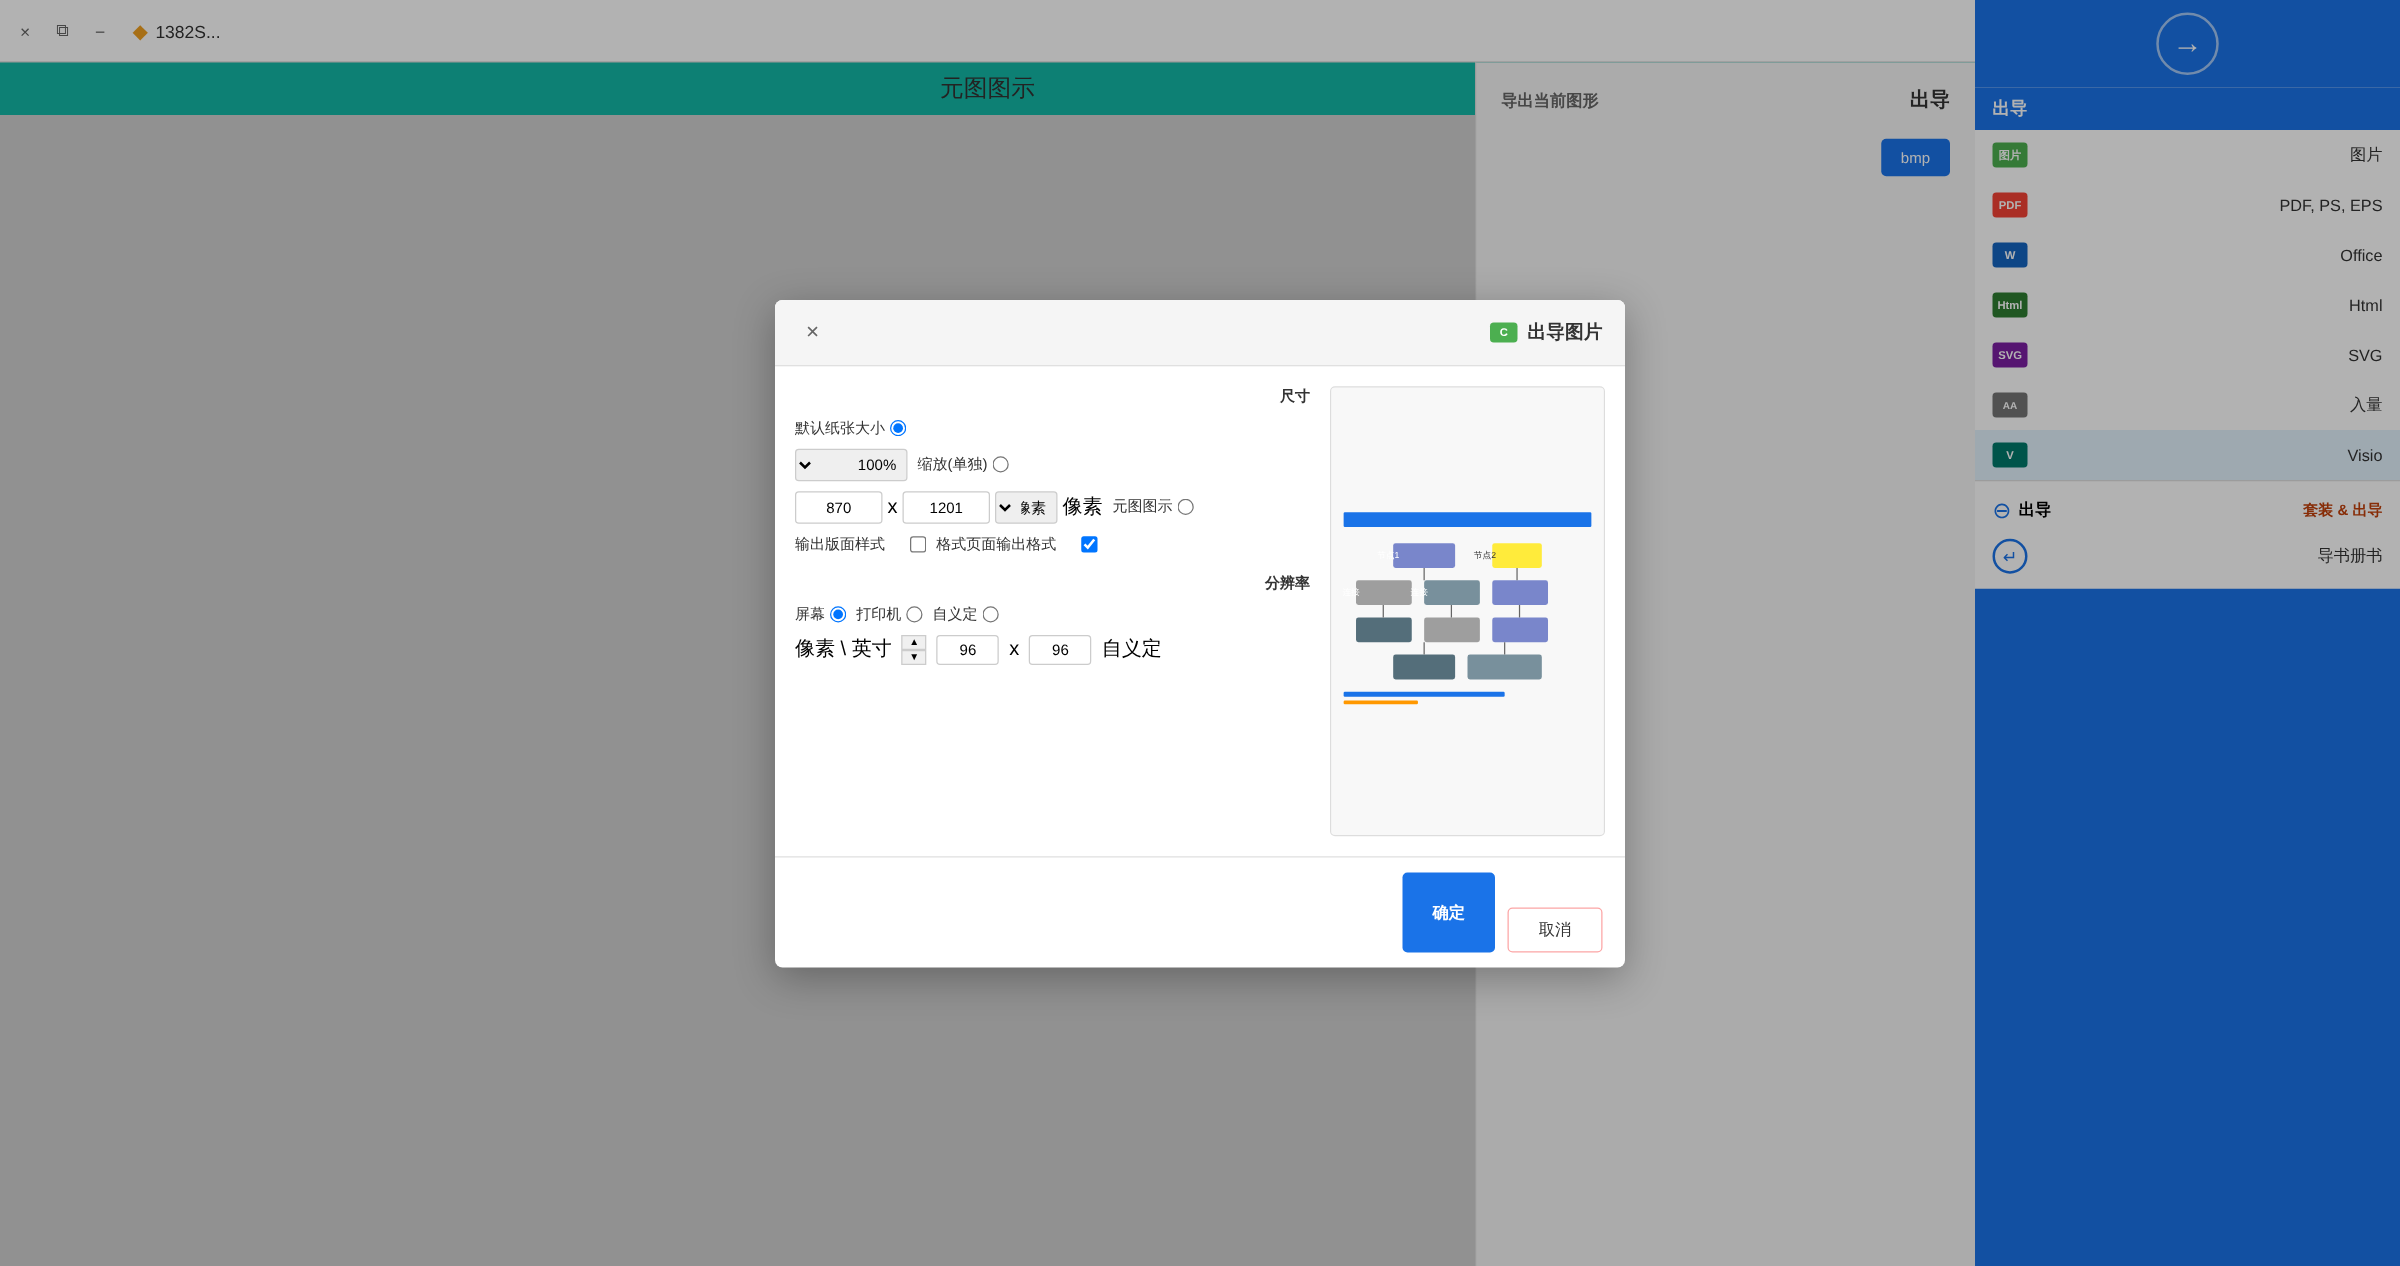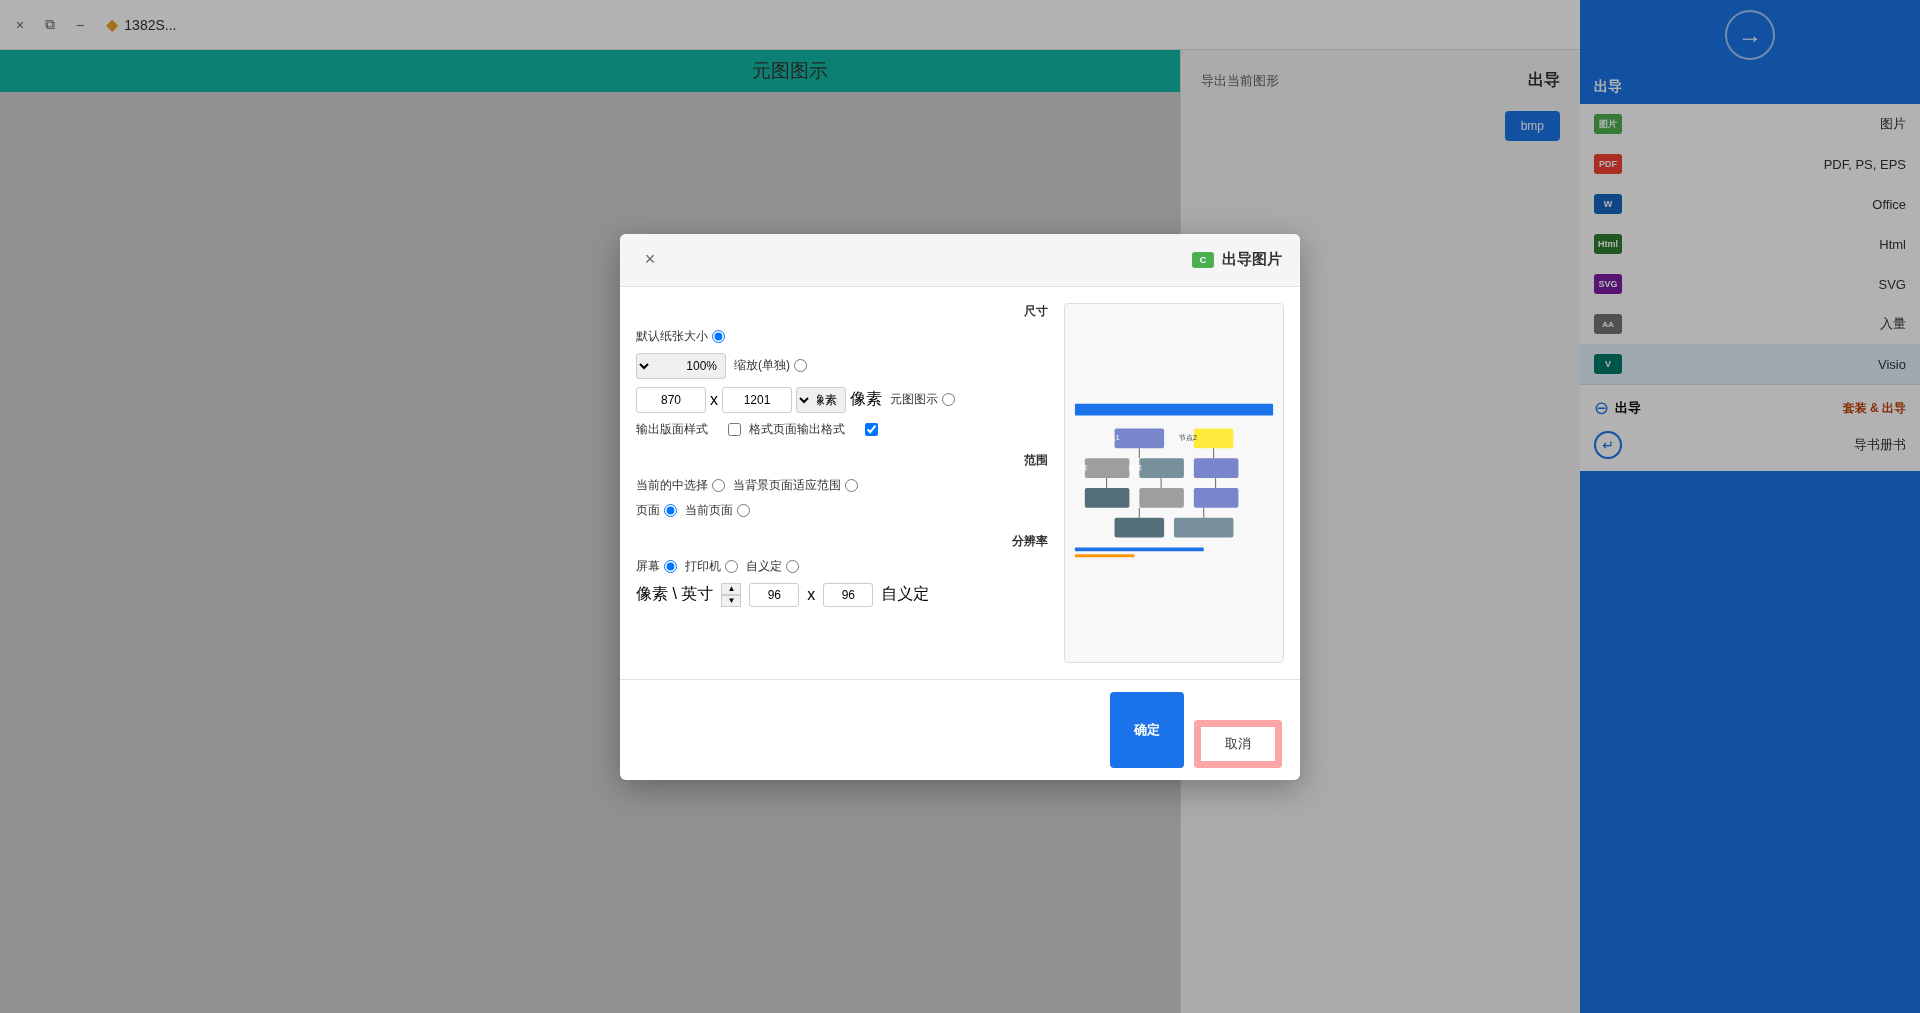--- a/index.html
+++ b/index.html
@@ -330,21 +330,21 @@
       display: flex;
       justify-content: flex-start;
       gap: 10px;
       border-top: 1px solid #e0e0e0;
       direction: rtl;
     }
 
     .btn-cancel {
       padding: 8px 24px;
       background: #fff;
-      border: 7px solid #fca5a5;
+      border: 1px solid #fca5a5;
       border-radius: 4px;
       font-size: 13px;
       cursor: pointer;
       color: #333;
       margin-top: 28px;
     }
 
     .btn-confirm {
       padding: 0 24px;
       background: #1a73e8;
@@ -459,21 +459,21 @@
         <span style="font-size:13px;color:#333;">导书册书</span>
       </div>
     </div>
 
   </div>
 </div>
 
 <div class="export-panel">
   <div class="export-panel-title">
     <span>出导</span>
-    <span style="font-size:13px;font-weight:normal;color:#666;">导出当前图形</span>
+    <span style="font-size:13px;font-weight:bold;color:#666;">导出当前图形</span>
   </div>
   <button class="export-format-btn">bmp</button>
 </div>
 
 <div class="dialog-overlay">
   <div class="dialog">
 
     <div class="dialog-header">
       <div class="dialog-title">
         <span>出导图片</span>
@@ -570,44 +570,20 @@
               <input type="checkbox" checked="" style="">
               <span>格式页面输出格式</span>
             </label>
             <label class="checkbox-label">
               <input type="checkbox" style="">
               <span>输出版面样式</span>
             </label>
           </div>
         </div>
 
-        <div class="settings-section">
-          <div class="settings-label">范围</div>
-
-          <div class="settings-row">
-            <label class="radio-label">
-              <input type="radio" name="rangeopt" style="">
-              <span>当背景页面适应范围</span>
-            </label>
-            <label class="radio-label">
-              <input type="radio" name="rangeopt" style="">
-              <span>当前的中选择</span>
-            </label>
-          </div>
-          <div class="settings-row">
-            <label class="radio-label">
-              <input type="radio" name="rangeopt" style="">
-              <span>当前页面</span>
-            </label>
-            <label class="radio-label">
-              <input type="radio" name="rangeopt" checked="" style="">
-              <span>页面</span>
-            </label>
-          </div>
-        </div>
 
         <div class="settings-section">
           <div class="settings-label">分辨率</div>
 
           <div class="settings-row">
             <label class="radio-label">
               <input type="radio" name="resopt" style="">
               <span>自义定</span>
             </label>
             <label class="radio-label">

